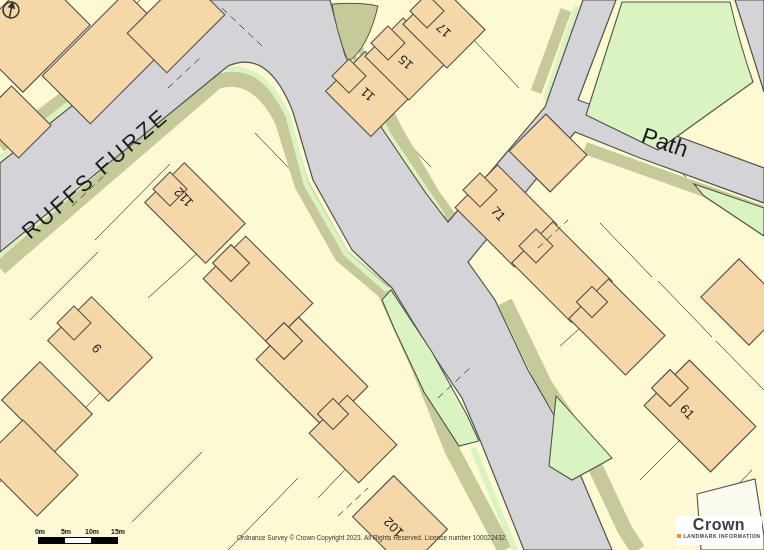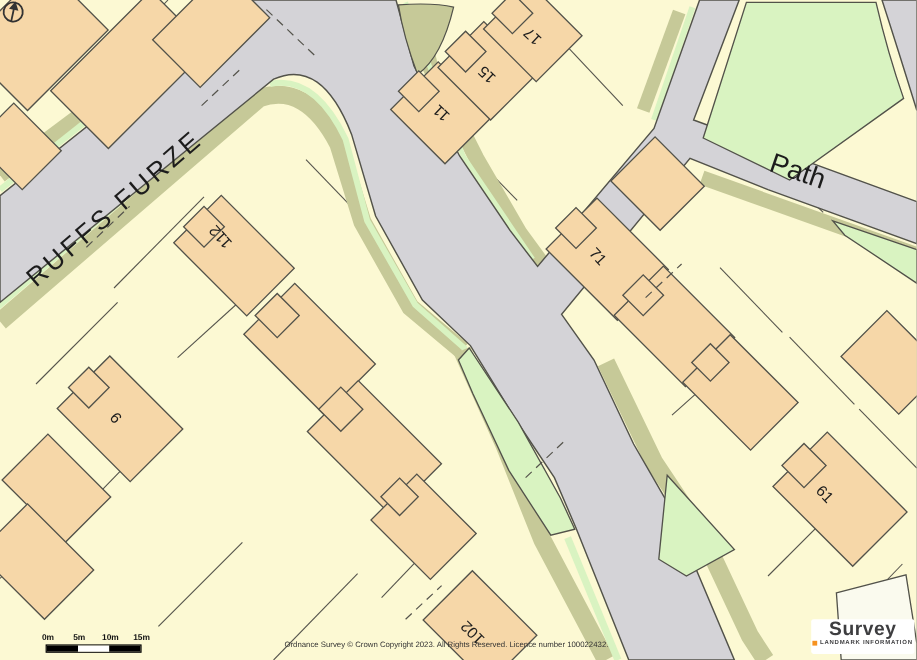--- a/index.html
+++ b/index.html
@@ -231,19 +231,19 @@
   <div class="bar">
     <div class="seg" style="width:26px;background:#000"></div>
     <div class="seg" style="width:26px;background:#fff"></div>
     <div class="seg" style="width:26px;background:#000"></div>
   </div>
 </div>
 
 <div class="copyright">Ordnance Survey © Crown Copyright 2023. All Rights Reserved. Licence number 100022432.</div>
 
 <div class="promap">
-  <div class="t">Survey</div>
+  <div class="t">Crown</div>
   <div class="s">
     <span class="sq"></span>
     <span>LANDMARK INFORMATION</span>
   </div>
 </div>
 </div>
 
 </body></html>

